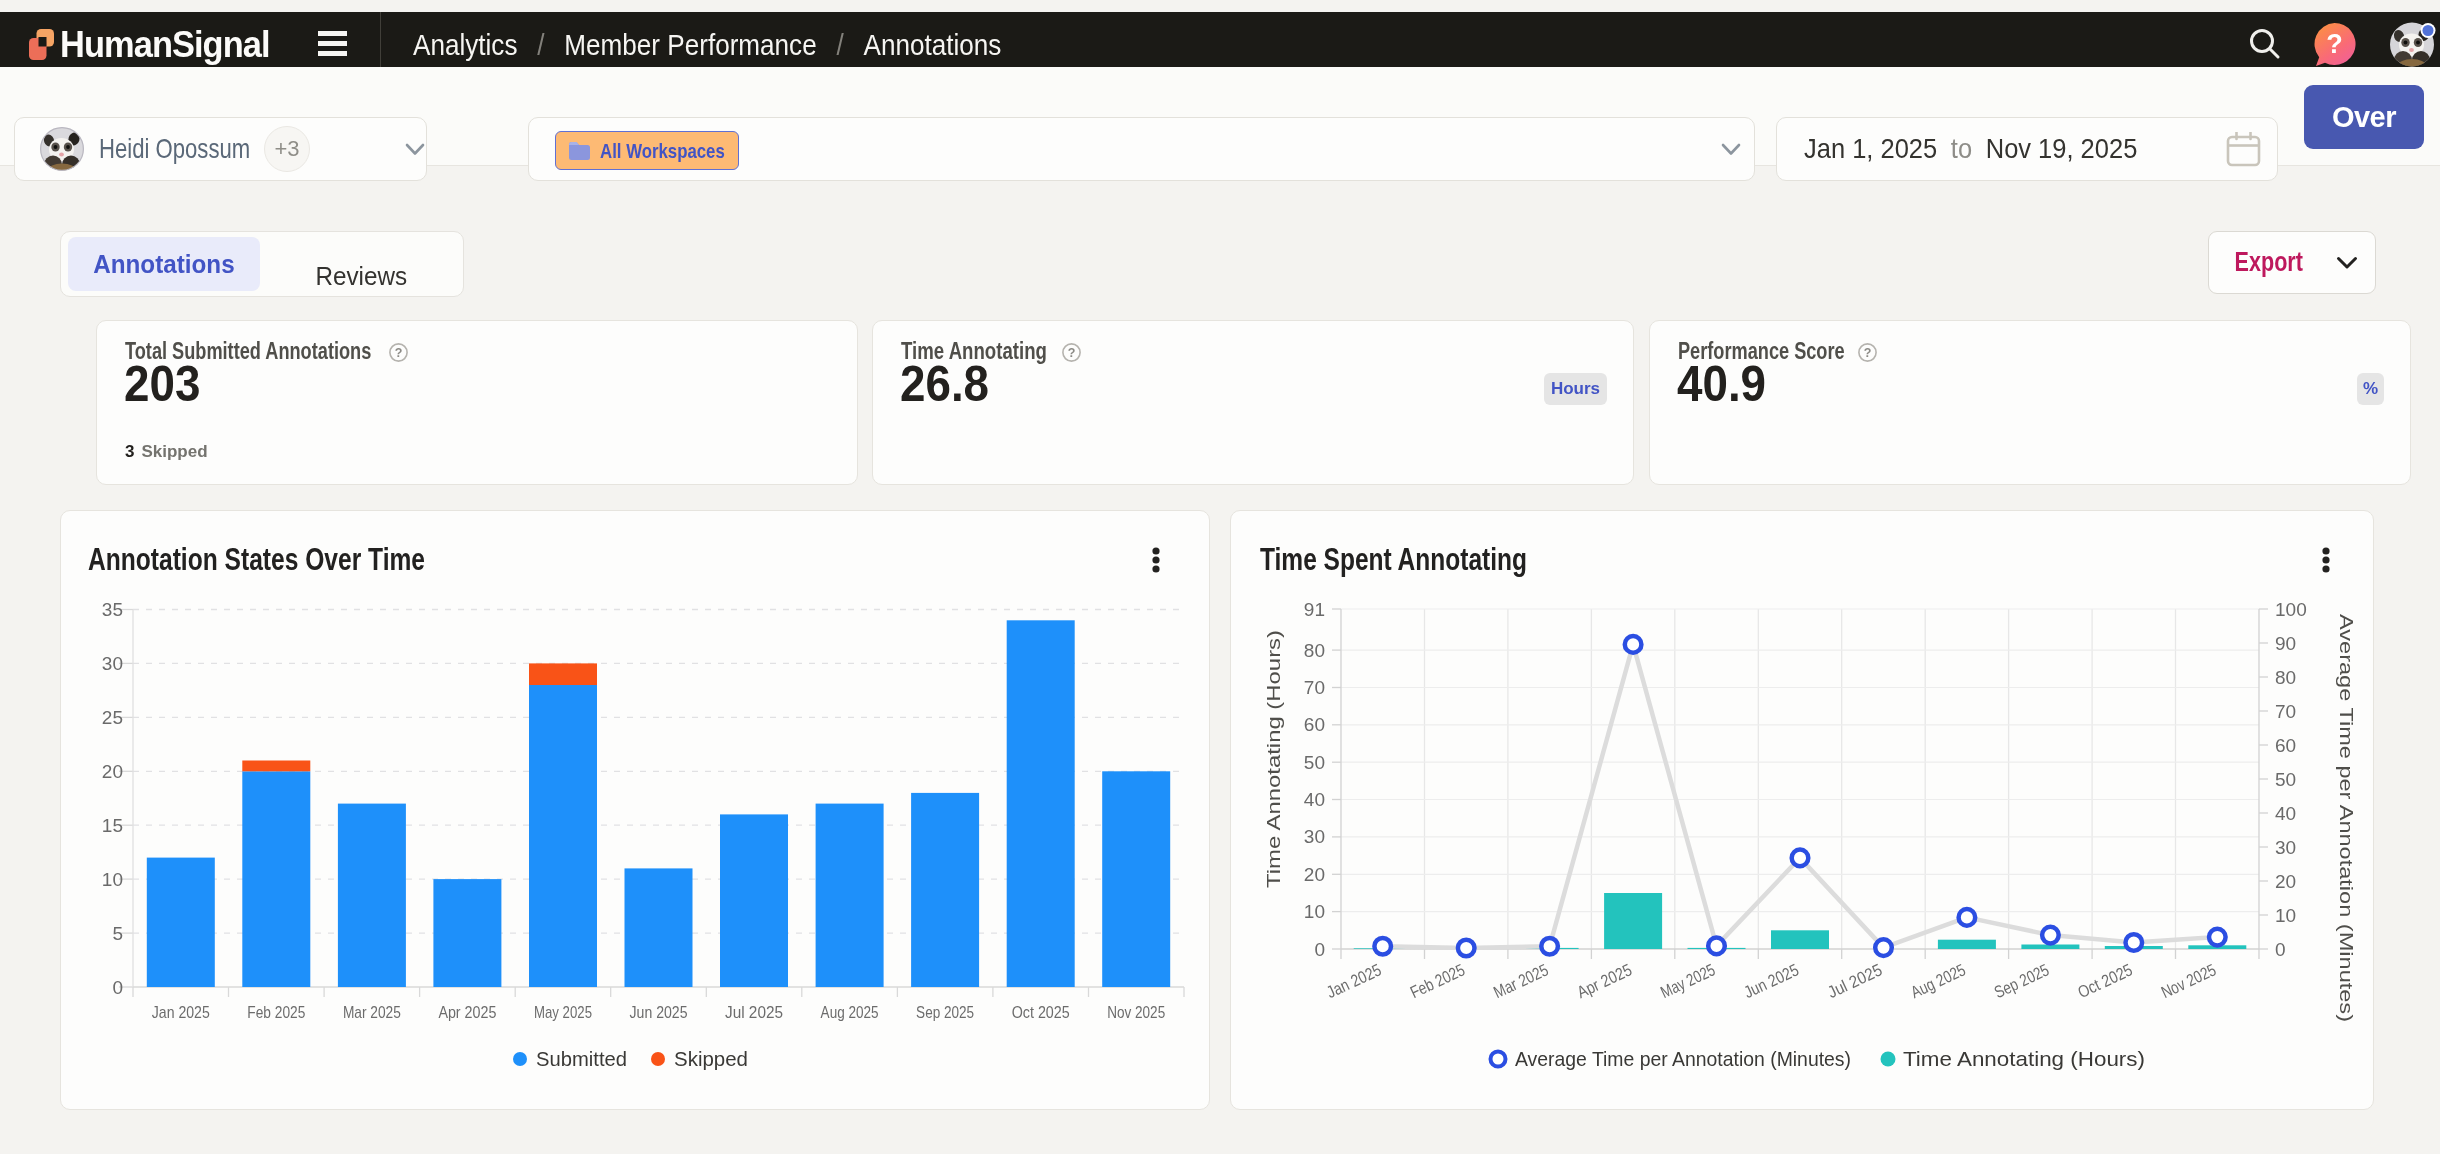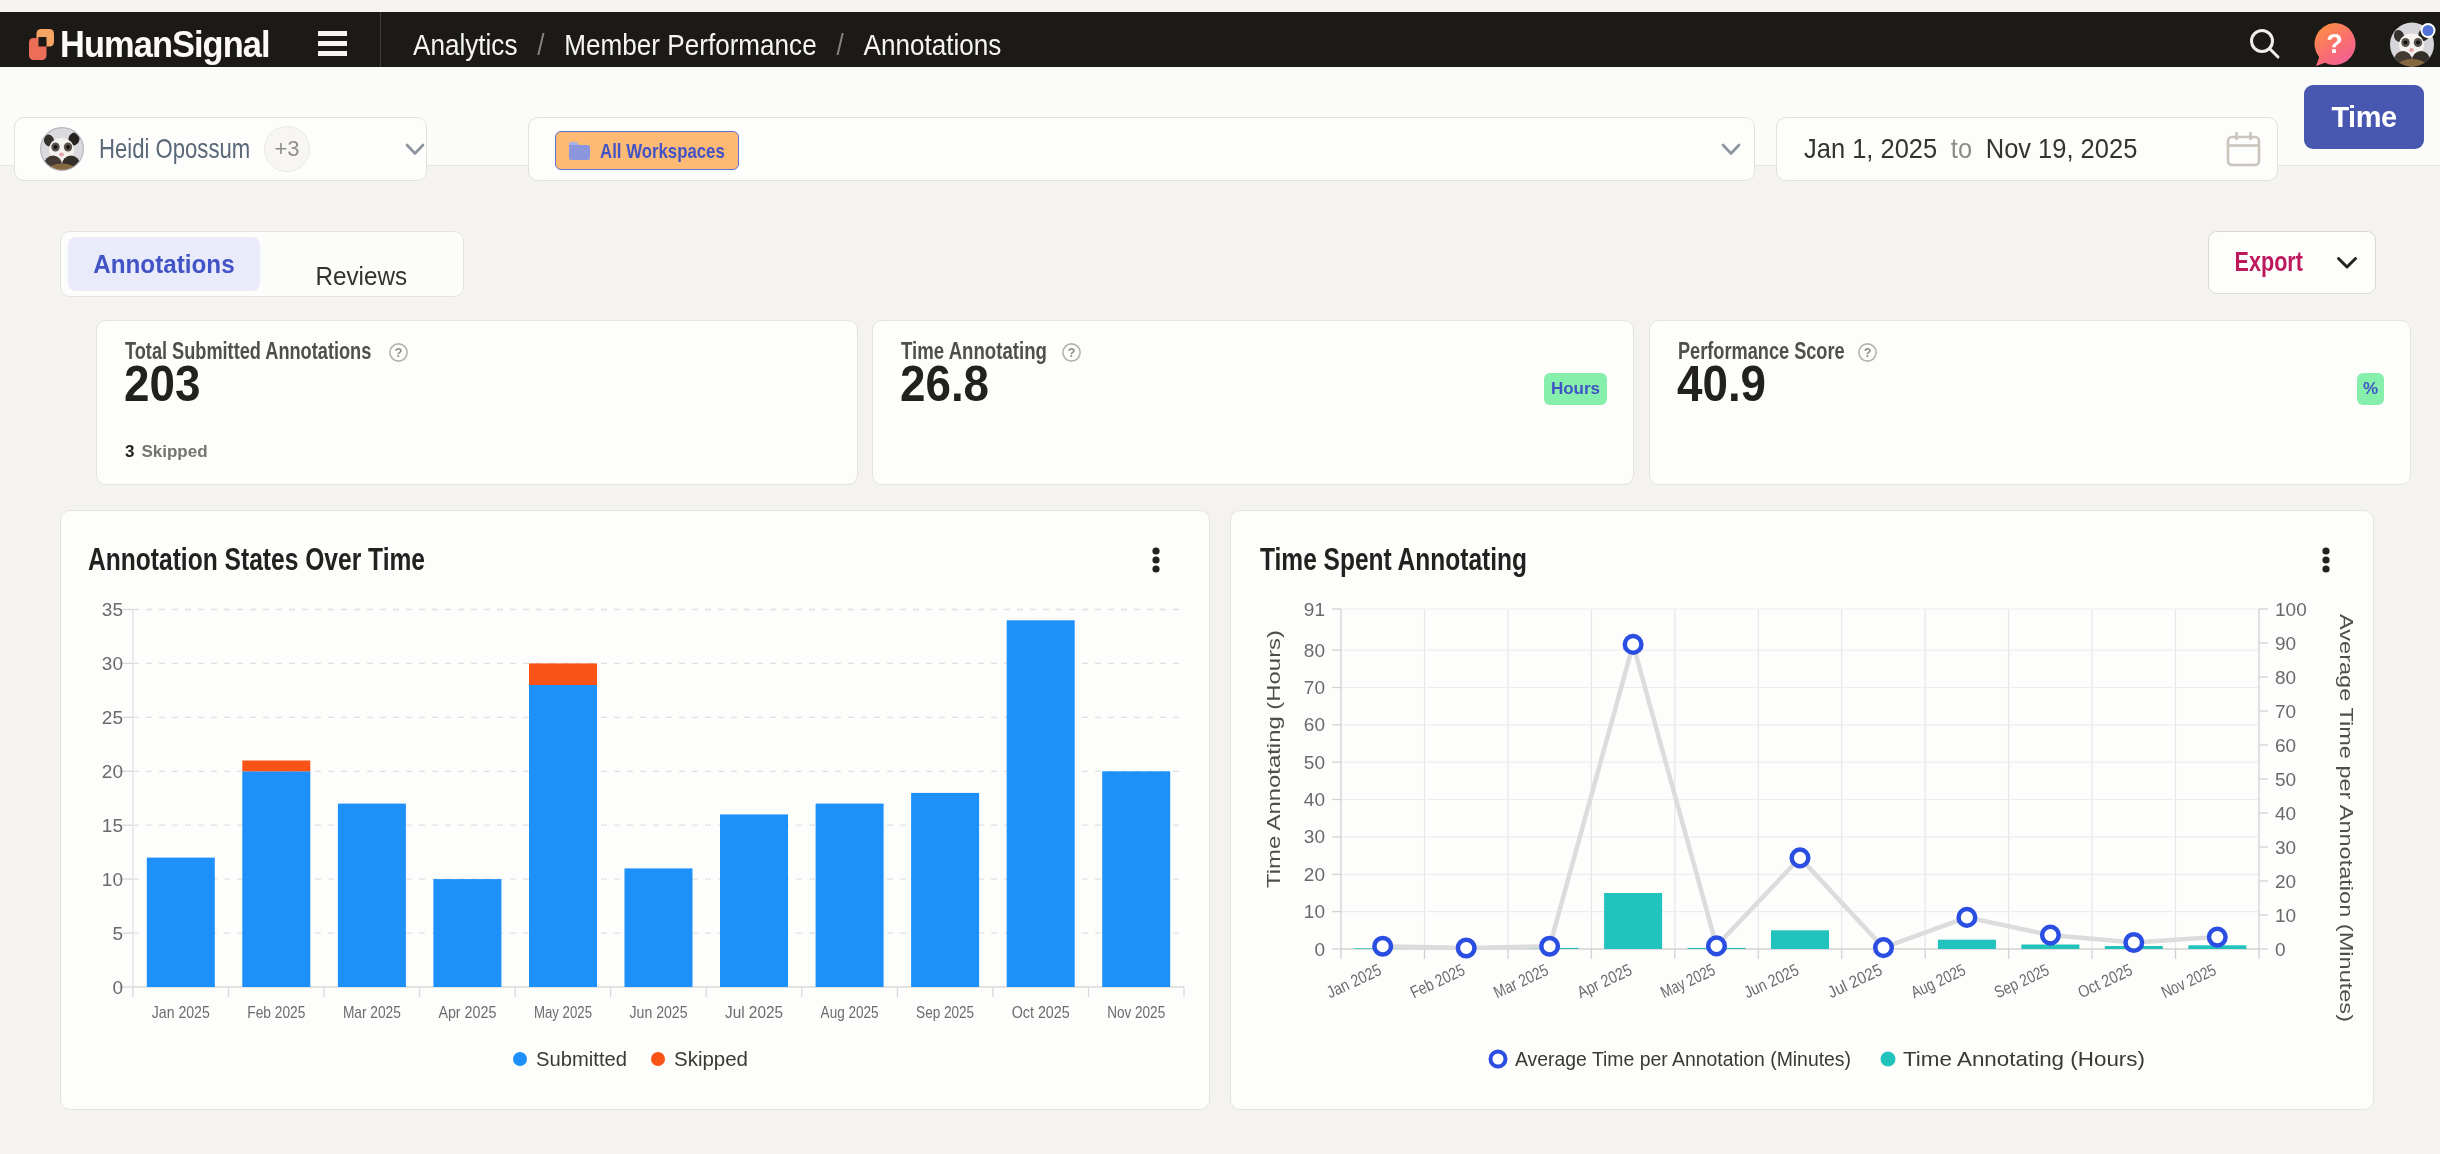--- a/index.html
+++ b/index.html
@@ -34,21 +34,21 @@
   .export { position:absolute; left:2208px; top:231px; width:168px; height:63px; background:#fdfdfc; border:1px solid #dbd9d3; border-radius:9px; display:flex; align-items:center; justify-content:center; gap:24px; font-size:27px; font-weight:700; color:#be185d; }
   .export span { transform:scaleX(0.8); }
 
   
   .scard { position:absolute; top:320px; width:762px; height:165px; background:#fdfdfc; border:1px solid #e6e4de; border-radius:10px;margin-left:36px; }
   .stitle { position:absolute; left:28px; top:17px; font-size:23px; font-weight:600; color:#504f4a; transform-origin:0 50%; white-space:nowrap; }
   .qmark { position:absolute; top:22px; }
   .snum { position:absolute; left:27px; top:38px; font-size:50px; font-weight:700; color:#23211e; line-height:50px; transform:scaleX(0.915); transform-origin:0 50%; }
   .sskip { position:absolute; left:28px; top:121px; font-size:17px; color:#74736e;font-weight:bold; }
   .sskip b { color:#23211e; margin-right:7px; }
-  .badge { position:absolute; top:52px; height:32px; border-radius:6px; background:#86efac; color:#4254c5; font-size:17px; font-weight:700; display:flex; align-items:center; justify-content:center; }
+  .badge { position:absolute; top:52px; height:32px; border-radius:6px; background:#e5e5e5; color:#4254c5; font-size:17px; font-weight:700; display:flex; align-items:center; justify-content:center; }
 
   
   .ccard { position:absolute; top:510px; height:600px; background:#fdfdfc; border:1px solid #e6e4de; border-radius:10px; }
   svg text { font-family:"Liberation Sans", sans-serif; }
 </style>
 </head>
 <body>
 
 <div class="hdr">
   <svg class="abs" style="left:29px;top:17px" width="25" height="31" viewBox="0 0 25 31">
@@ -152,21 +152,21 @@
       <span class="to">to</span>
       <span>Nov 19, 2025</span>
     </div>
   <svg class="abs" style="left:449px;top:14px" width="35" height="35" viewBox="0 0 35 35" fill="none">
     <rect x="2" y="5" width="31" height="28" rx="4" stroke="#c9c5bb" stroke-width="2.6"></rect>
     <line x1="2" y1="13.5" x2="33" y2="13.5" stroke="#c9c5bb" stroke-width="2.6"></line>
     <line x1="10.5" y1="0.5" x2="10.5" y2="7" stroke="#c9c5bb" stroke-width="2.6" stroke-linecap="round"></line>
     <line x1="24.5" y1="0.5" x2="24.5" y2="7" stroke="#c9c5bb" stroke-width="2.6" stroke-linecap="round"></line>
   </svg>
 </div>
-<div class="apply">Time</div>
+<div class="apply">Over</div>
 
 <div class="tabs">
   <div class="tab-active">
       <span>Annotations</span>
     </div>
   <div class="tab-idle">
       <span>Reviews</span>
     </div>
 </div>
 <div class="export">

